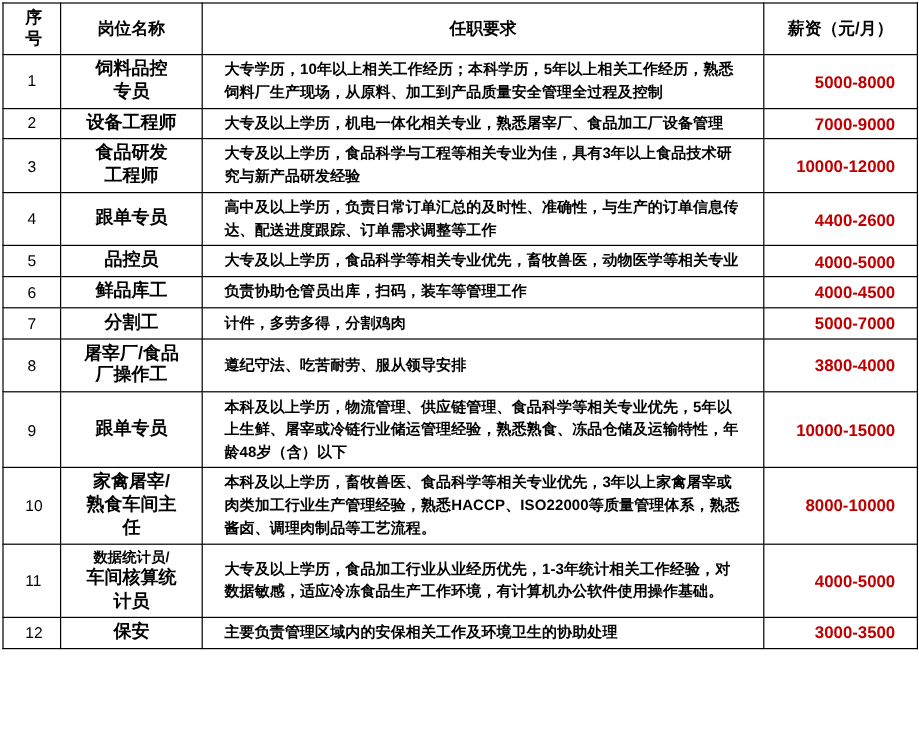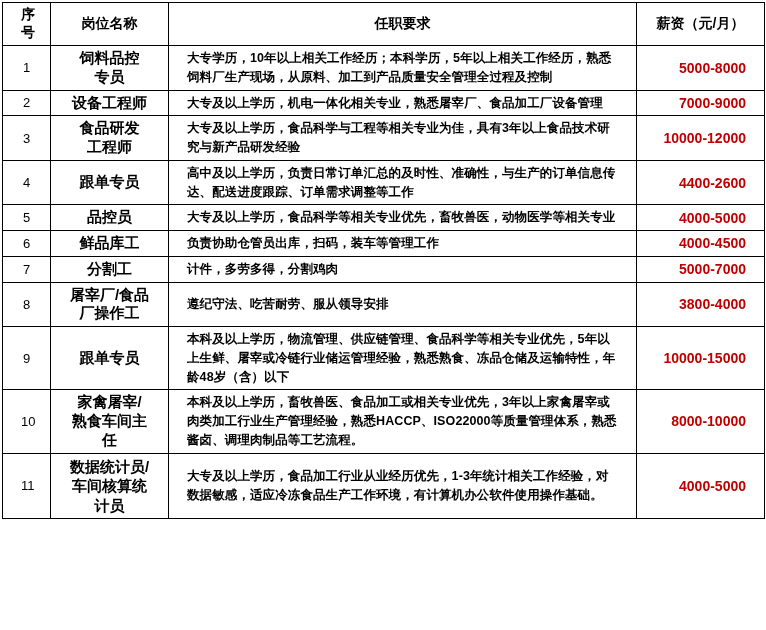--- a/index.html
+++ b/index.html
@@ -178,30 +178,38 @@
         <td class="req">本科及以上学历，物流管理、供应链管理、食品科学等相关专业优先，5年以上生鲜、屠宰或冷链行业储运管理经验，熟悉熟食、冻品仓储及运输特性，年龄48岁（含）以下</td>
         <td class="pay">10000-15000</td>
       </tr>
 
       <tr>
         <td class="idx">10</td>
         <td class="title">
           <span class="title-line">家禽屠宰/</span>
           <span class="title-line">熟食车间主任</span>
         </td>
-        <td class="req">本科及以上学历，畜牧兽医、食品加工或相关专业优先，3年以上家禽屠宰或肉类加工行业生产管理经验，熟悉HACCP、ISO22000等质量管理体系，熟悉酱卤、调理肉制品等工艺流程。</td>
+        <td class="req">本科及以上学历，畜牧兽医、食品科学等相关专业优先，3年以上家禽屠宰或肉类加工行业生产管理经验，熟悉HACCP、ISO22000等质量管理体系，熟悉酱卤、调理肉制品等工艺流程。</td>
         <td class="pay">8000-10000</td>
       </tr>
 
       <tr>
         <td class="idx">11</td>
         <td class="title small">
-          <span class="title-line" style="font-size:15px;">数据统计员/</span>
+          <span class="title-line" style="font-size:12px;">数据统计员/</span>
           <span class="title-line sub">车间核算统计员</span>
         </td>
         <td class="req">大专及以上学历，食品加工行业从业经历优先，1-3年统计相关工作经验，对数据敏感，适应冷冻食品生产工作环境，有计算机办公软件使用操作基础。</td>
         <td class="pay">4000-5000</td>
       </tr>
 
+      <tr>
+        <td class="idx">12</td>
+        <td class="title">
+          <span class="title-line">保安</span>
+        </td>
+        <td class="req">主要负责管理区域内的安保相关工作及环境卫生的协助处理</td>
+        <td class="pay">3000-3500</td>
+      </tr>
 
     </tbody>
   </table>
 </div>
 
 </body></html>

